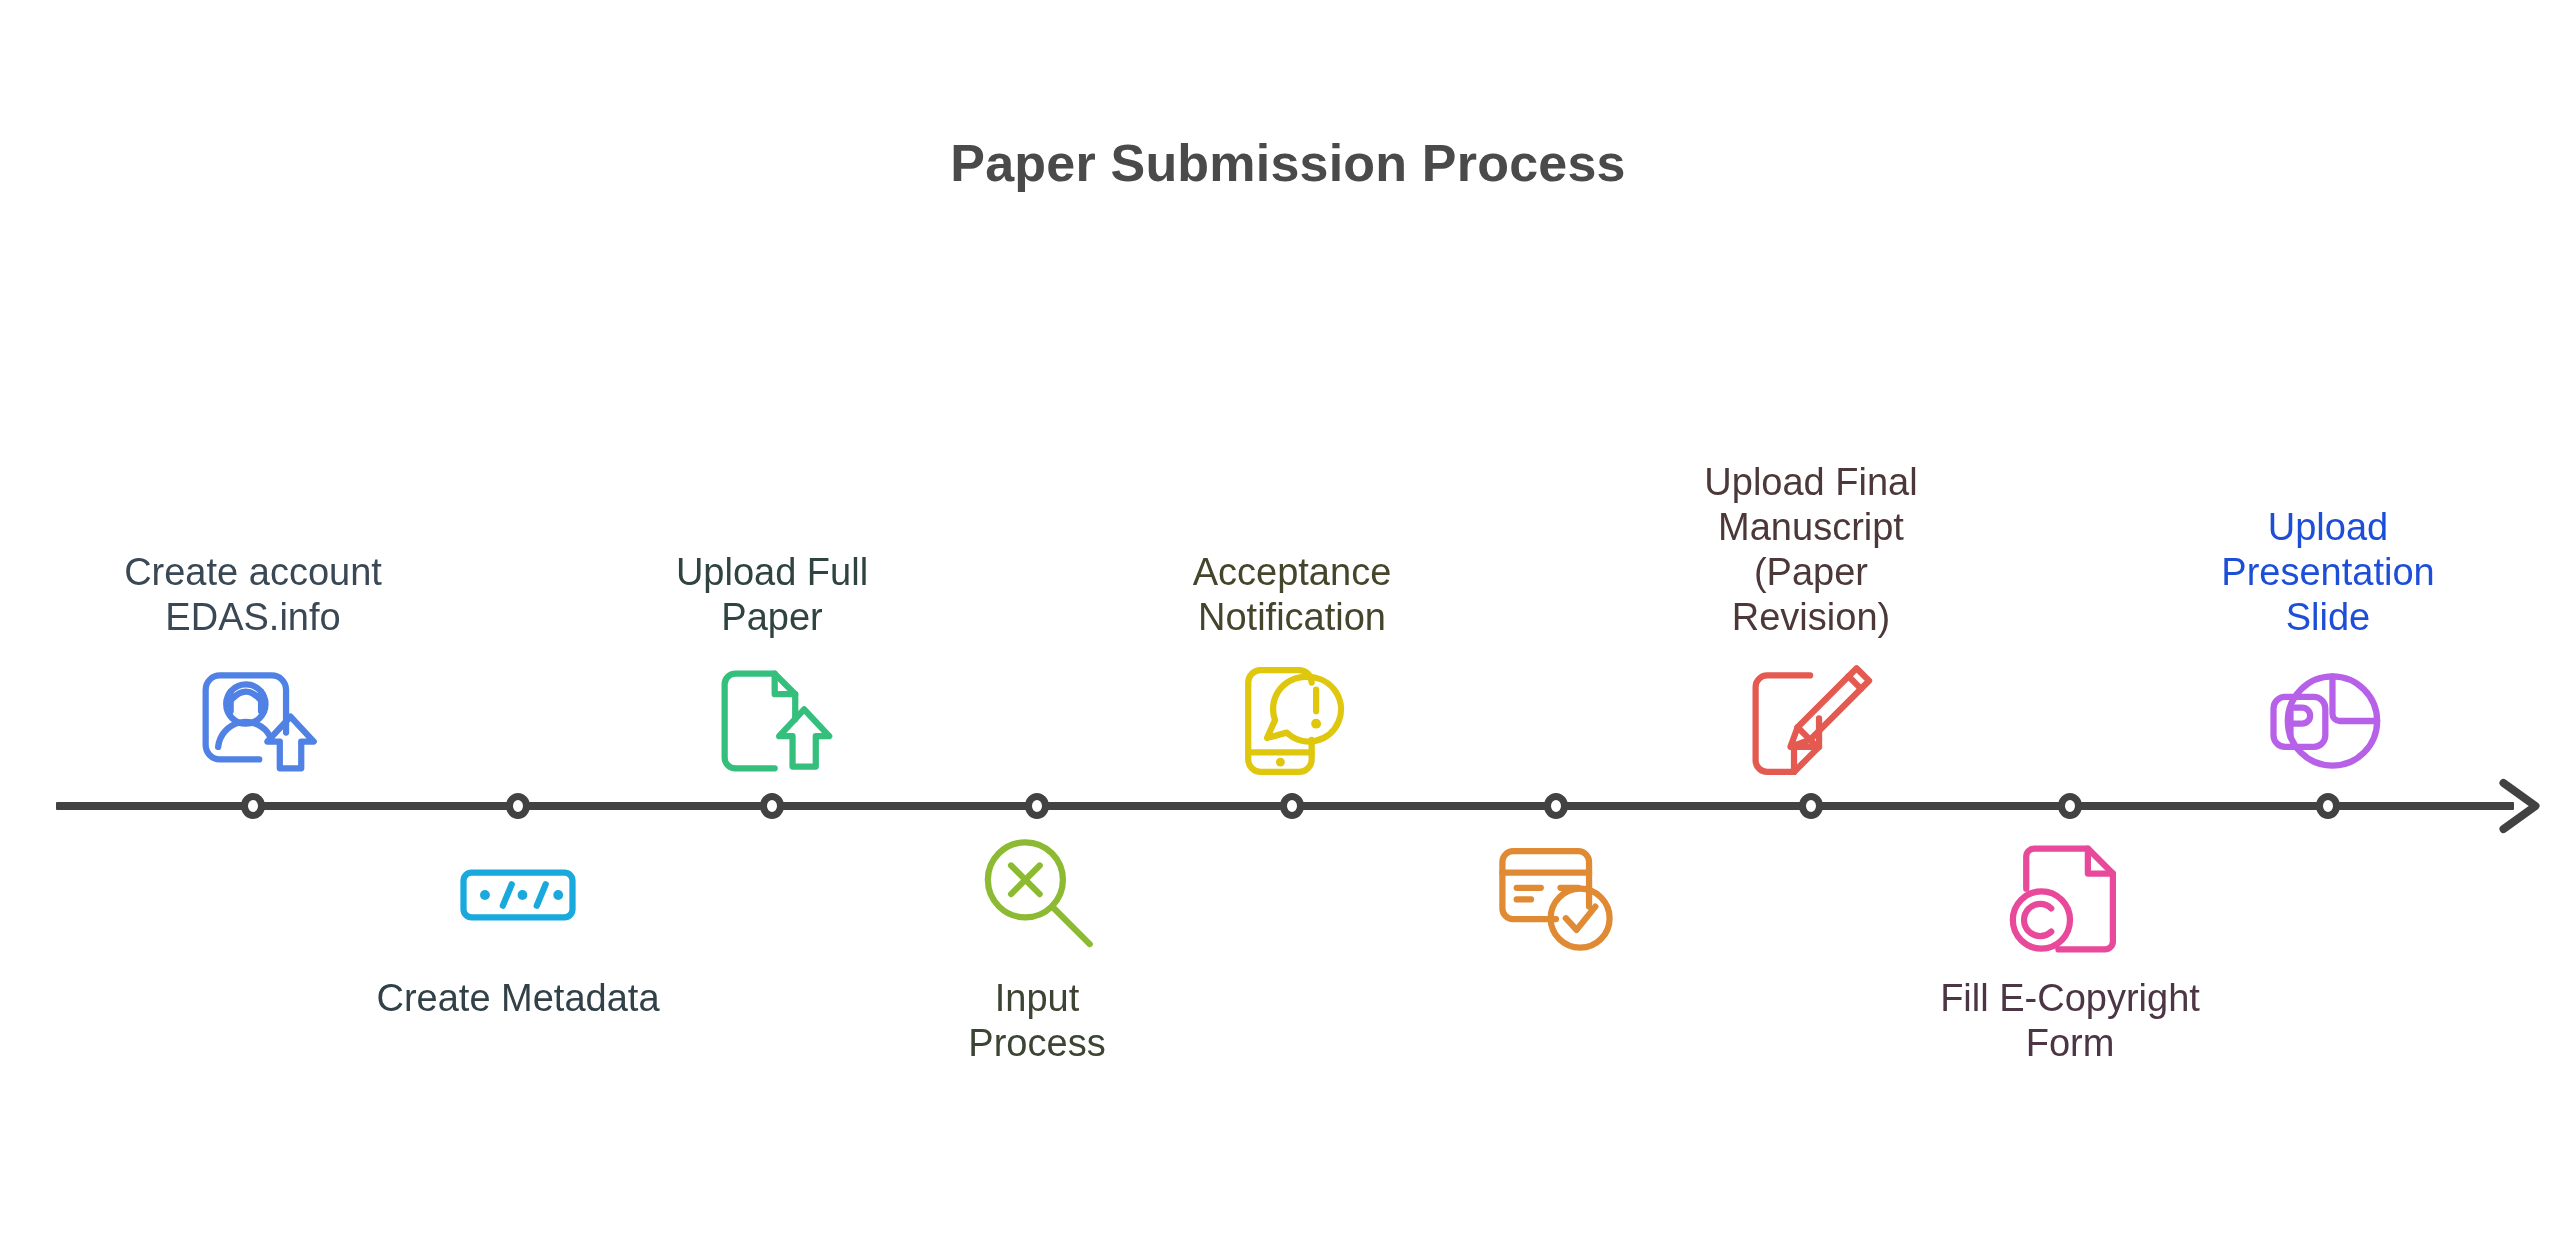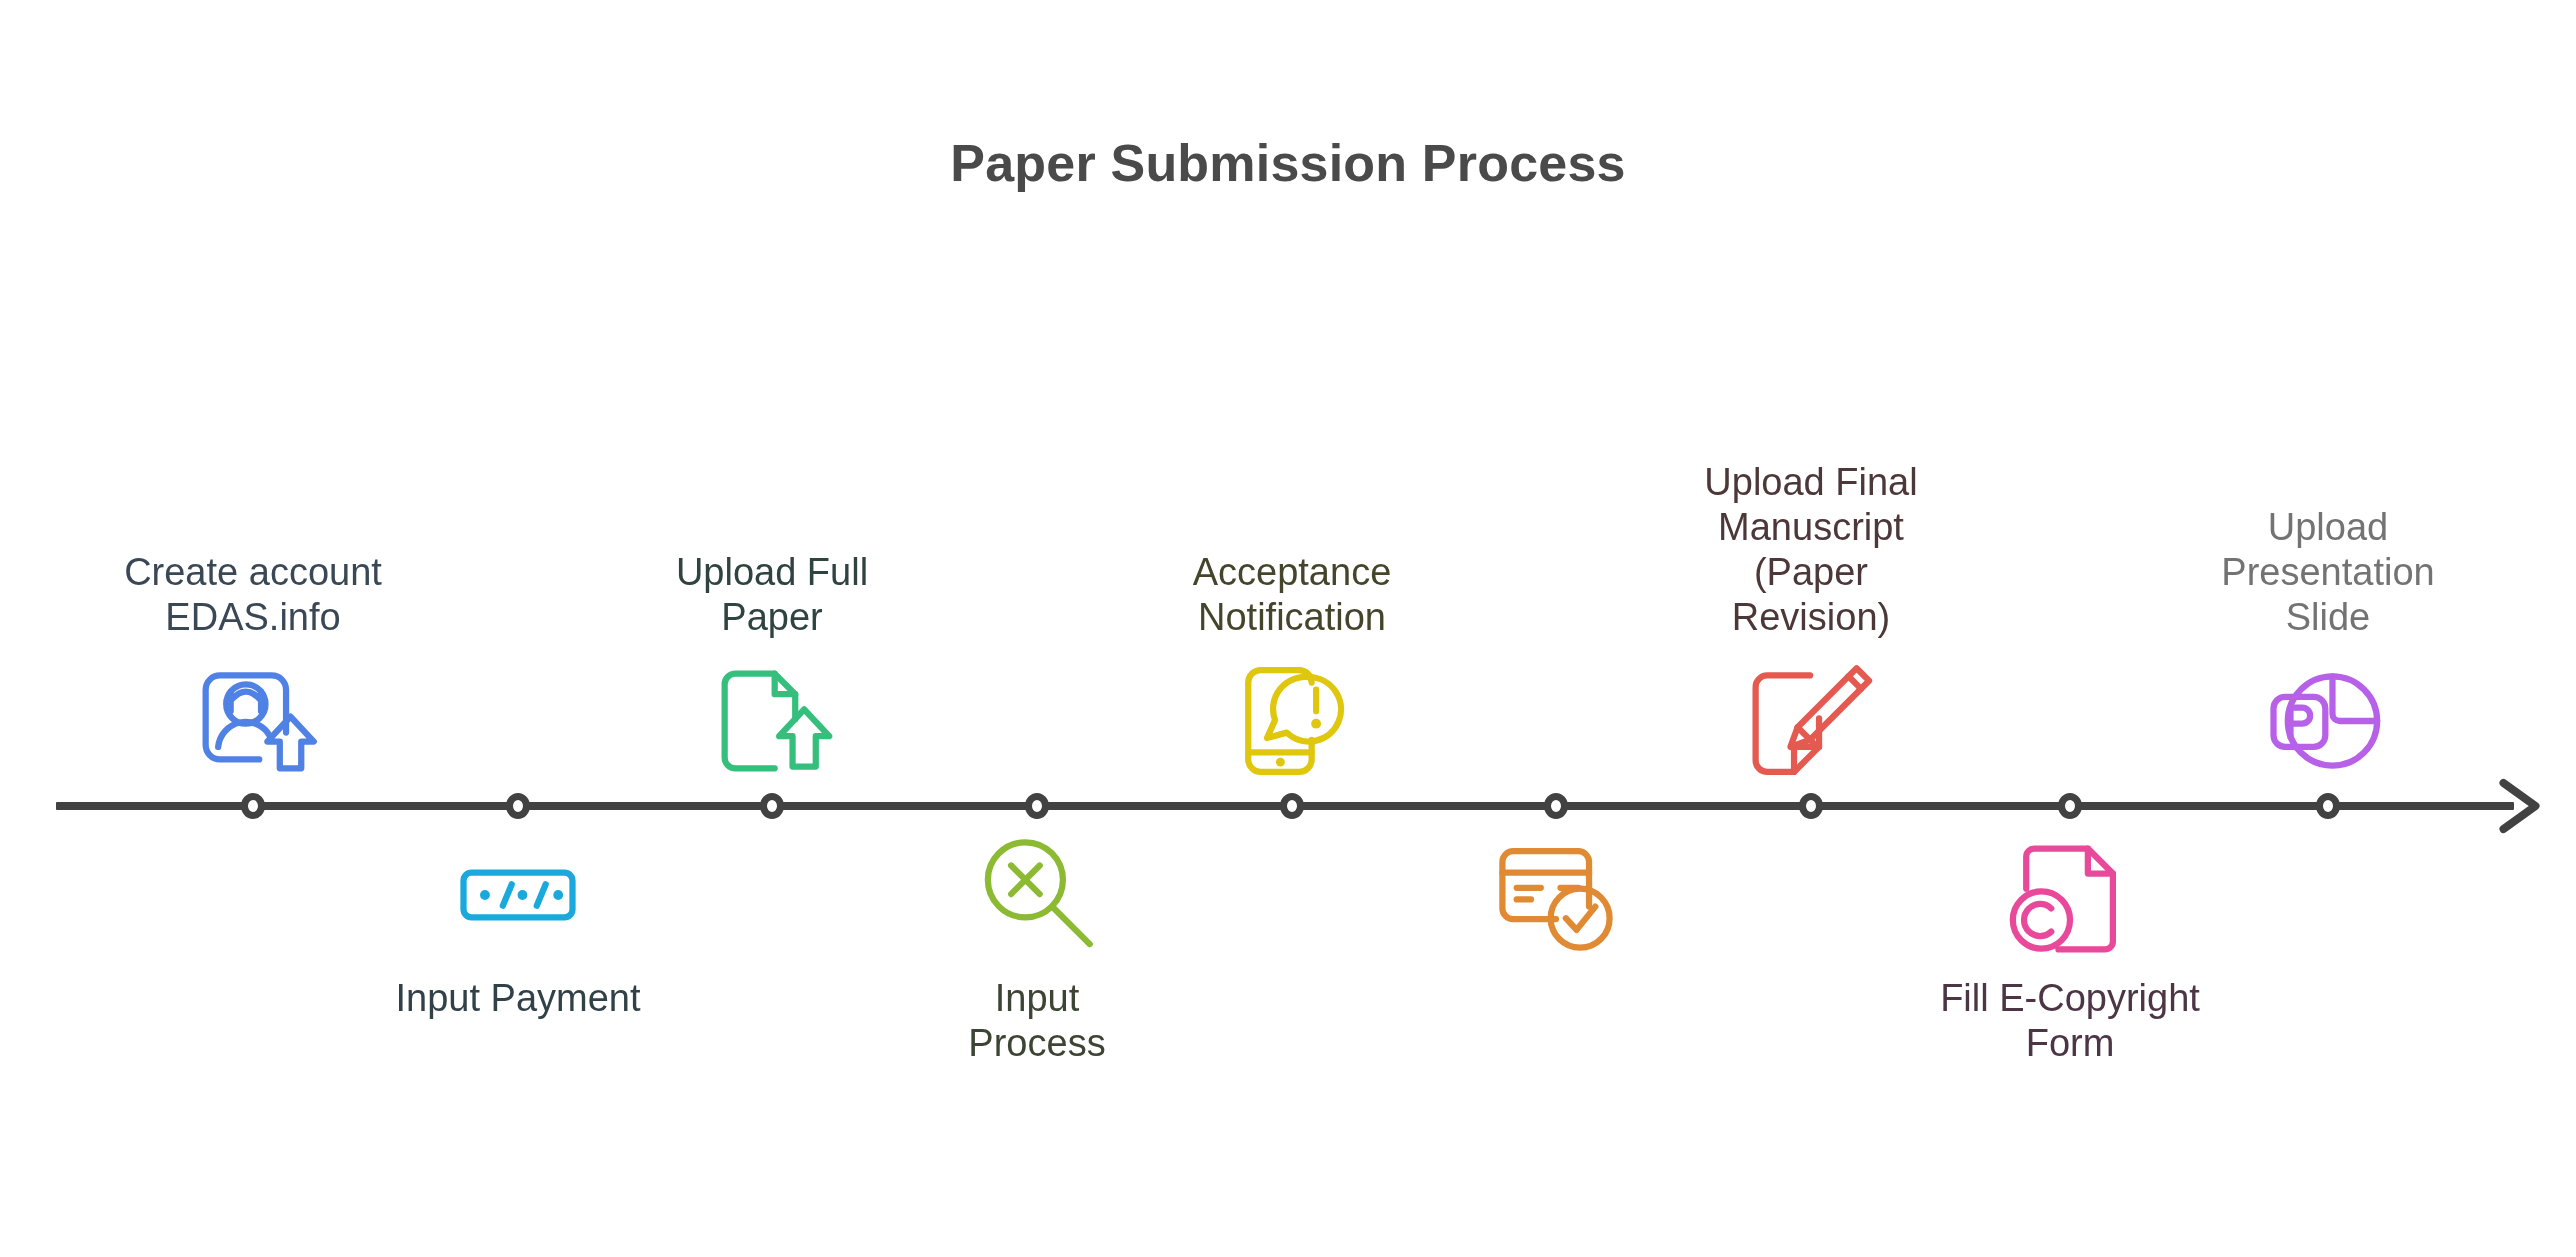--- a/index.html
+++ b/index.html
@@ -141,21 +141,21 @@
         <div class="step-icon">
           <svg width="134" height="134" viewBox="0 0 150 150">
             <rect x="14" y="50" width="122" height="50" rx="9" fill="none" stroke="#19a9dd" stroke-width="7" stroke-linecap="round" stroke-linejoin="round"></rect>
             <circle cx="38" cy="75" r="5.5" fill="#19a9dd"></circle>
             <path d="M58 87 L68 63" fill="none" stroke="#19a9dd" stroke-width="7" stroke-linecap="round" stroke-linejoin="round"></path>
             <circle cx="80" cy="75" r="5.5" fill="#19a9dd"></circle>
             <path d="M96 87 L106 63" fill="none" stroke="#19a9dd" stroke-width="7" stroke-linecap="round" stroke-linejoin="round"></path>
             <circle cx="120" cy="75" r="5.5" fill="#19a9dd"></circle>
           </svg>
         </div>
-        <div class="step-label" style="color: rgb(50, 65, 72);">Input Payment</div>
+        <div class="step-label" style="color: rgb(50, 65, 72);">Create Metadata</div>
       </div>
       <div class="step above" style="left: 772px; top: 206px; height: 582px;">
         <div class="step-label" style="color: rgb(47, 68, 64);">Upload Full
 Paper</div>
         <div class="step-icon">
           <svg width="134" height="134" viewBox="0 0 150 150">
             <path d="M101 73 V45 L78 22 H34 a12 12 0 0 0 -12 12 v82 a12 12 0 0 0 12 12 h44" fill="none" stroke="#35bf7d" stroke-width="7" stroke-linecap="round" stroke-linejoin="round"></path>
             <path d="M78 22 v23 h23" fill="none" stroke="#35bf7d" stroke-width="7" stroke-linecap="round" stroke-linejoin="round"></path>
             <path d="M111 62 L139 92 h-15 v34 h-26 v-34 h-15 z" fill="none" stroke="#35bf7d" stroke-width="7" stroke-linecap="round" stroke-linejoin="round"></path>
           </svg>
@@ -218,21 +218,21 @@
             <path d="M26 68 V32 a9 9 0 0 1 9 -9 h60 l28 28 v76 a9 9 0 0 1 -9 9 H62" fill="none" stroke="#e8499b" stroke-width="7" stroke-linecap="round" stroke-linejoin="round"></path>
             <path d="M95 23 v28 h28" fill="none" stroke="#e8499b" stroke-width="7" stroke-linecap="round" stroke-linejoin="round"></path>
             <circle cx="43" cy="103" r="32" fill="none" stroke="#e8499b" stroke-width="7" stroke-linecap="round" stroke-linejoin="round"></circle>
             <path d="M54 90 a18 18 0 1 0 0 26" fill="none" stroke="#e8499b" stroke-width="7" stroke-linecap="round" stroke-linejoin="round"></path>
           </svg>
         </div>
         <div class="step-label" style="color: rgb(76, 53, 68);">Fill E-Copyright
 Form</div>
       </div>
       <div class="step above" style="left: 2328px; top: 206px; height: 582px;">
-        <div class="step-label" style="color: #737373;">Upload
+        <div class="step-label" style="color: #1d4ed8;">Upload
 Presentation
 Slide</div>
         <div class="step-icon">
           <svg width="134" height="134" viewBox="0 0 150 150">
             <circle cx="80" cy="75" r="50" fill="none" stroke="#b760e8" stroke-width="7" stroke-linecap="round" stroke-linejoin="round"></circle>
             <path d="M80 25 v42 a8 8 0 0 0 8 8 h42" fill="none" stroke="#b760e8" stroke-width="7" stroke-linecap="round" stroke-linejoin="round"></path>
             <rect x="14" y="48" width="58" height="56" rx="13" fill="none" stroke="#b760e8" stroke-width="7" stroke-linecap="round" stroke-linejoin="round"></rect>
             <path d="M33 93 V60 h13 a9 9 0 0 1 0 18 H33" fill="none" stroke="#b760e8" stroke-width="7" stroke-linecap="round" stroke-linejoin="round"></path>
           </svg>
         </div>

